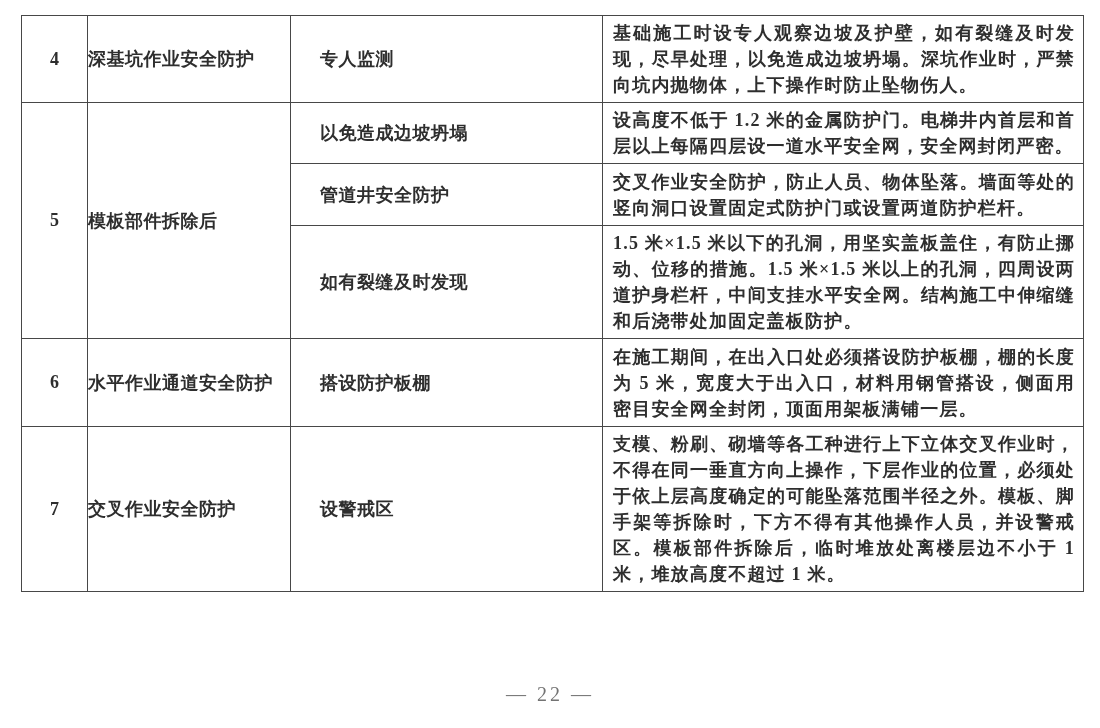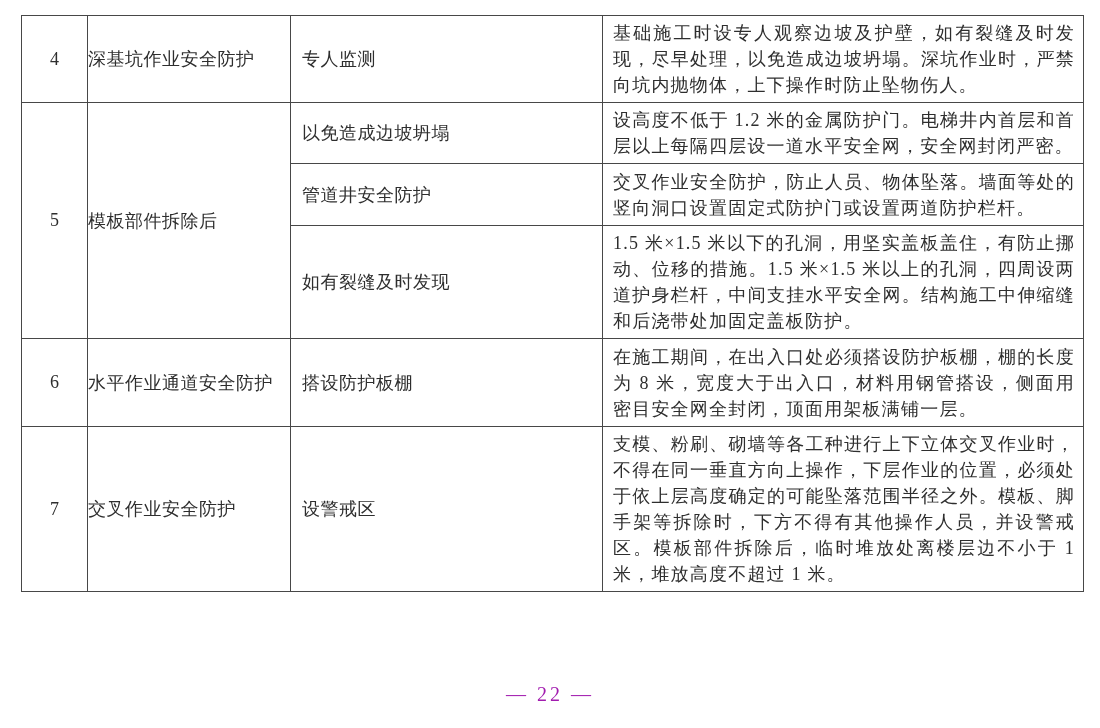--- a/index.html
+++ b/index.html
@@ -15,44 +15,45 @@
     position: absolute;
     left: 21px; top: 15px;
     width: 1062px;
     border-collapse: collapse;
     table-layout: fixed;
   }
   .doc-table td {
     border: 1px solid #474747;
     font-size: 18px;
     vertical-align: middle;
+    font-weight: bold;
   }
   td.no   { text-align: center; font-family: "Liberation Serif", serif; }
   td.cat  { text-align: left; letter-spacing: 0.5px; }
-  td.item { padding-left: 11px; letter-spacing: 0.5px; }
+  td.item { padding-left: 29px; letter-spacing: 0.5px; }
   td.desc {
     padding: 4px 8px 4px 10px;
     text-align: justify;
     line-height: 26px;
     letter-spacing: 1.2px;
   }
   tr.h87  { height: 87px; }
   tr.h56  { height: 56px; }
   tr.h62  { height: 62px; margin-top: 27px; }
   tr.h105 { height: 105px; }
   tr.h88  { height: 88px; }
   tr.h150 { height: 150px; }
   .footer {
     position: absolute;
     top: 683px; left: 0;
     width: 100%;
     text-align: center;
     font-size: 20px;
     letter-spacing: 3px;
-    color: #a21caf;
+    color: #737373;
   }
 </style>
 </head>
 <body>
 
 <table class="doc-table">
   <colgroup>
     <col style="width:66px">
     <col style="width:203px">
     <col style="width:312px">
@@ -79,21 +80,21 @@
     </tr>
     <tr class="h105">
       <td class="item">如有裂缝及时发现</td>
       <td class="desc">1.5 米×1.5 米以下的孔洞，用坚实盖板盖住，有防止挪动、位移的措施。1.5 米×1.5 米以上的孔洞，四周设两道护身栏杆，中间支挂水平安全网。结构施工中伸缩缝和后浇带处加固定盖板防护。</td>
     </tr>
 
     <tr class="h88">
       <td class="no">6</td>
       <td class="cat">水平作业通道安全防护</td>
       <td class="item">搭设防护板棚</td>
-      <td class="desc">在施工期间，在出入口处必须搭设防护板棚，棚的长度为 8 米，宽度大于出入口，材料用钢管搭设，侧面用密目安全网全封闭，顶面用架板满铺一层。</td>
+      <td class="desc">在施工期间，在出入口处必须搭设防护板棚，棚的长度为 5 米，宽度大于出入口，材料用钢管搭设，侧面用密目安全网全封闭，顶面用架板满铺一层。</td>
     </tr>
 
     <tr class="h150">
       <td class="no">7</td>
       <td class="cat">交叉作业安全防护</td>
       <td class="item">设警戒区</td>
       <td class="desc">支模、粉刷、砌墙等各工种进行上下立体交叉作业时，不得在同一垂直方向上操作，下层作业的位置，必须处于依上层高度确定的可能坠落范围半径之外。模板、脚手架等拆除时，下方不得有其他操作人员，并设警戒区。模板部件拆除后，临时堆放处离楼层边不小于 1 米，堆放高度不超过 1 米。</td>
     </tr>
   </tbody>
 </table>

